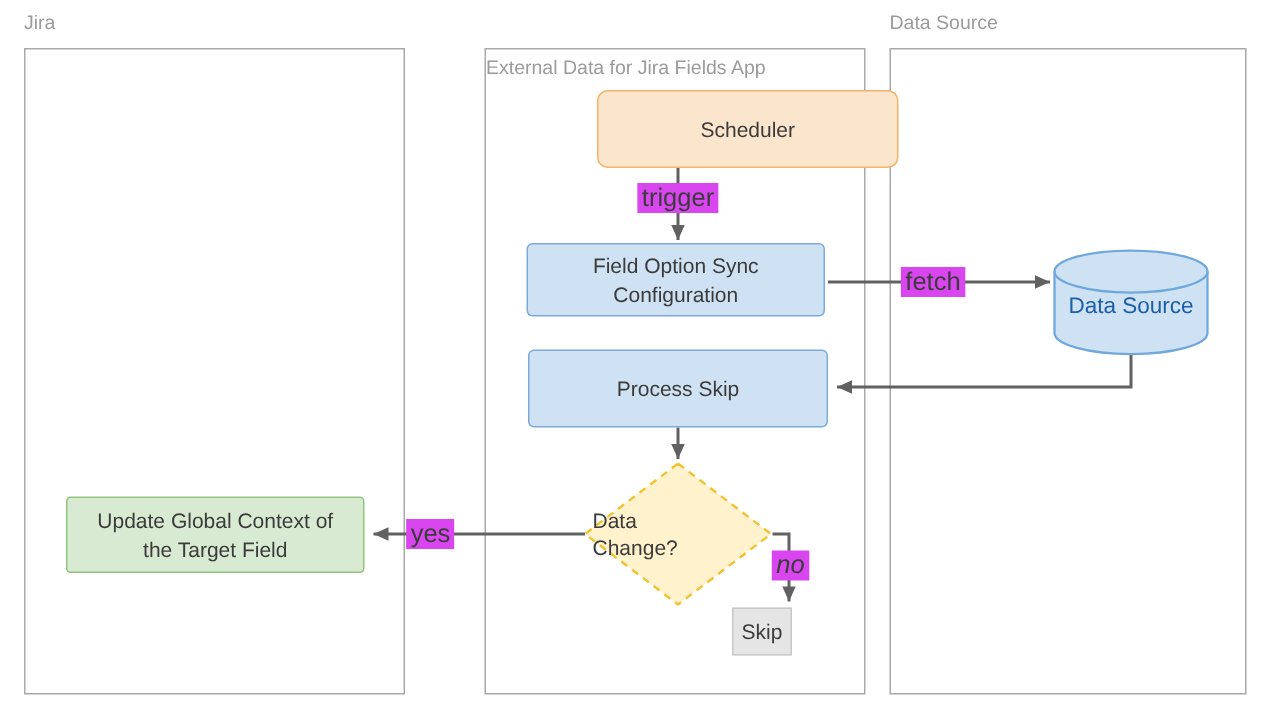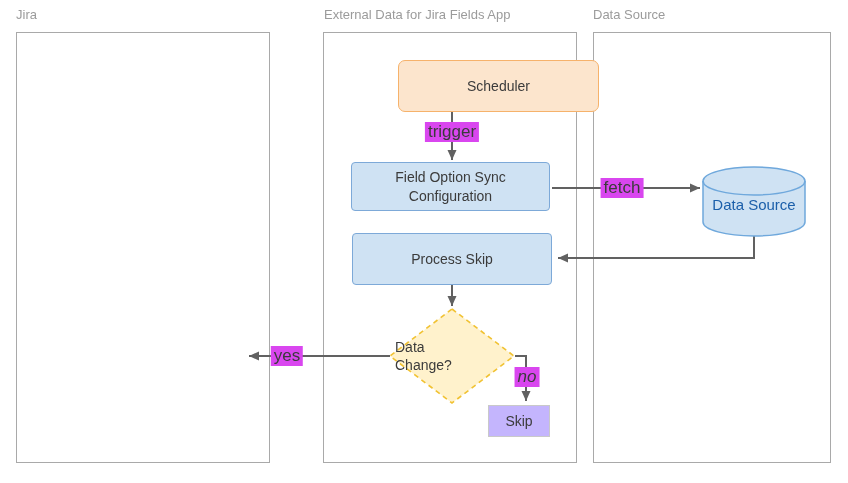--- a/index.html
+++ b/index.html
@@ -6,38 +6,38 @@
   body{font-family:"Liberation Sans","DejaVu Sans",sans-serif;}
   #canvas{position:relative;width:848px;height:483px;background:#ffffff;overflow:hidden;}
 
   .lane{position:absolute;border:1px solid #a9a9a9;background:#ffffff;box-sizing:border-box;}
   #lane-jira{left:16px;top:32px;width:254px;height:431px;}
   #lane-app{left:323px;top:32px;width:254px;height:431px;}
   #lane-ds{left:593px;top:32px;width:238px;height:431px;}
 
   .lane-title{position:absolute;top:7px;font-size:13px;color:#9b9b9b;white-space:nowrap;}
   #title-jira{left:16px;}
-  #title-app{left:324px;}
+  #title-app{left:324px;margin-top:30px;}
   #title-ds{left:593px;}
 
   svg.overlay{position:absolute;left:0;top:0;width:848px;height:483px;pointer-events:none;}
 
   .node{position:absolute;display:flex;align-items:center;justify-content:center;
         text-align:center;font-size:14px;color:#3b3b3b;box-sizing:border-box;line-height:1.3;}
   #node-scheduler{left:351px;top:60px;width:201px;height:52px;background:#fce5cd;
         border:1px solid #f6b26b;border-radius:7px;margin-left:47px;}
   #node-fieldsync{left:351px;top:162px;width:199px;height:49px;background:#cfe2f3;
         border:1px solid #7da9d8;border-radius:4px;}
   #node-fieldsync .inner{max-width:150px;}
   #node-process{left:352px;top:233px;width:200px;height:52px;background:#cfe2f3;
         border:1px solid #7da9d8;border-radius:4px;}
   #node-update{left:44px;top:331px;width:199px;height:51px;background:#d9ead3;
         border:1px solid #93c47d;border-radius:3px;}
   #node-update .inner{max-width:165px;}
-  #node-skip{left:488px;top:405px;width:62px;height:32px;background:#c4b5fd;
+  #node-skip{left:488px;top:405px;width:40px;height:32px;background:#e5e5e5;
         border:1px solid #c9c9c9;}
 
   .float-label{position:absolute;transform:translate(-50%,-50%);background:#d946ef;
         padding:0 3px;font-size:17px;color:#3b3b3b;white-space:nowrap;}
   #lbl-trigger{left:452px;top:132px;}
   #lbl-fetch{left:622px;top:188px;}
   #lbl-yes{left:287px;top:356px;}
   #lbl-no{left:527px;top:377px;font-style:italic;}
 
   #lbl-diamond{position:absolute;left:437px;top:356px;transform:translate(-50%,-50%);
@@ -80,20 +80,23 @@
 
   <div class="node" id="node-scheduler">
     <span class="inner">Scheduler</span>
   </div>
   <div class="node" id="node-fieldsync">
     <span class="inner">Field Option Sync Configuration</span>
   </div>
   <div class="node" id="node-process">
     <span class="inner">Process Skip</span>
   </div>
+  <div class="node" id="node-update">
+    <span class="inner">Update Global Context of the Target Field</span>
+  </div>
   <div class="node" id="node-skip">
     <span class="inner">Skip</span>
   </div>
 
   <div id="lbl-diamond">Data Change?</div>
   <div id="lbl-cylinder">Data Source</div>
 
   <div class="float-label" id="lbl-trigger">trigger</div>
   <div class="float-label" id="lbl-fetch">fetch</div>
   <div class="float-label" id="lbl-yes">yes</div>

